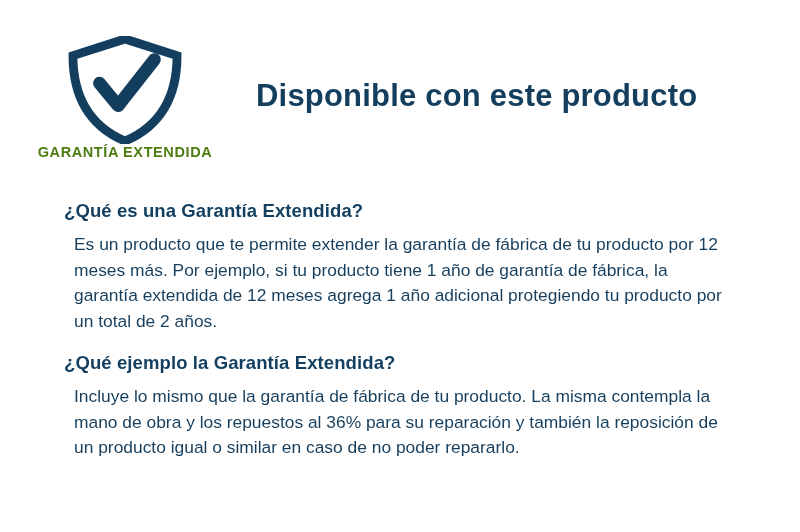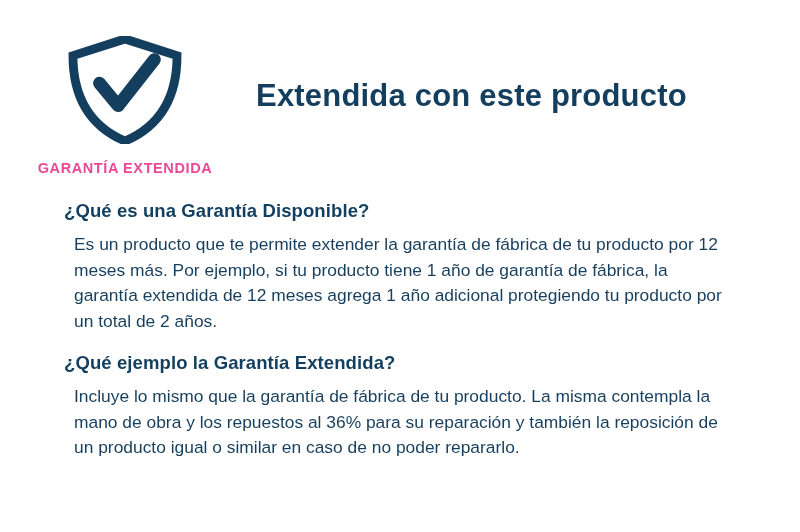--- a/index.html
+++ b/index.html
@@ -37,25 +37,25 @@
     flex-direction: column;
     align-items: center;
     padding-top: 6px;
   }
   .badge-shield {
     width: 118px;
     height: 108px;
     display: block;
   }
   .badge-caption {
-    margin-top: 16px;
+    margin-top: 0;
     font-size: 14.5px;
     font-weight: bold;
     letter-spacing: 0.6px;
-    color: #ec4899;
+    color: #4d7c0f;
     text-align: center;
     white-space: nowrap;
   }
   .header-title {
     flex: 1;
     padding-top: 48px;
     padding-left: 6px;
     font-size: 31px;
     font-weight: bold;
     color: #143e5e;
@@ -98,27 +98,27 @@
     <div class="badge">
       <span class="badge-shield">
         <svg class="badge-shield" viewBox="0 0 120 110" xmlns="http://www.w3.org/2000/svg" aria-hidden="true">
           <path d="M60 3 L113 20 C113 64 95 92 60 107 C25 92 7 64 7 20 Z" fill="none" stroke="#143e5e" stroke-width="9"></path>
           <path d="M34 48 L53 71 L90 24" fill="none" stroke="#143e5e" stroke-width="13" stroke-linecap="round" stroke-linejoin="round"></path>
         </svg>
       </span>
       <div class="badge-caption">GARANTÍA EXTENDIDA</div>
     </div>
 
-    <div class="header-title">Extendida con este producto</div>
+    <div class="header-title">Disponible con este producto</div>
   </div>
 
   <div class="content">
 
     <div class="section">
-      <h2 class="section-heading">¿Qué es una Garantía Disponible?</h2>
+      <h2 class="section-heading">¿Qué es una Garantía Extendida?</h2>
       <p class="section-body">Es un producto que te permite extender la garantía de fábrica de tu producto por 12 meses más. Por ejemplo, si tu producto tiene 1 año de garantía de fábrica, la garantía extendida de 12 meses agrega 1 año adicional protegiendo tu producto por un total de 2 años.</p>
     </div>
 
     <div class="section">
       <h2 class="section-heading">¿Qué ejemplo la Garantía Extendida?</h2>
       <p class="section-body">Incluye lo mismo que la garantía de fábrica de tu producto. La misma contempla la mano de obra y los repuestos al 36% para su reparación y también la reposición de un producto igual o similar en caso de no poder repararlo.</p>
     </div>
 
   </div>
 </div>

